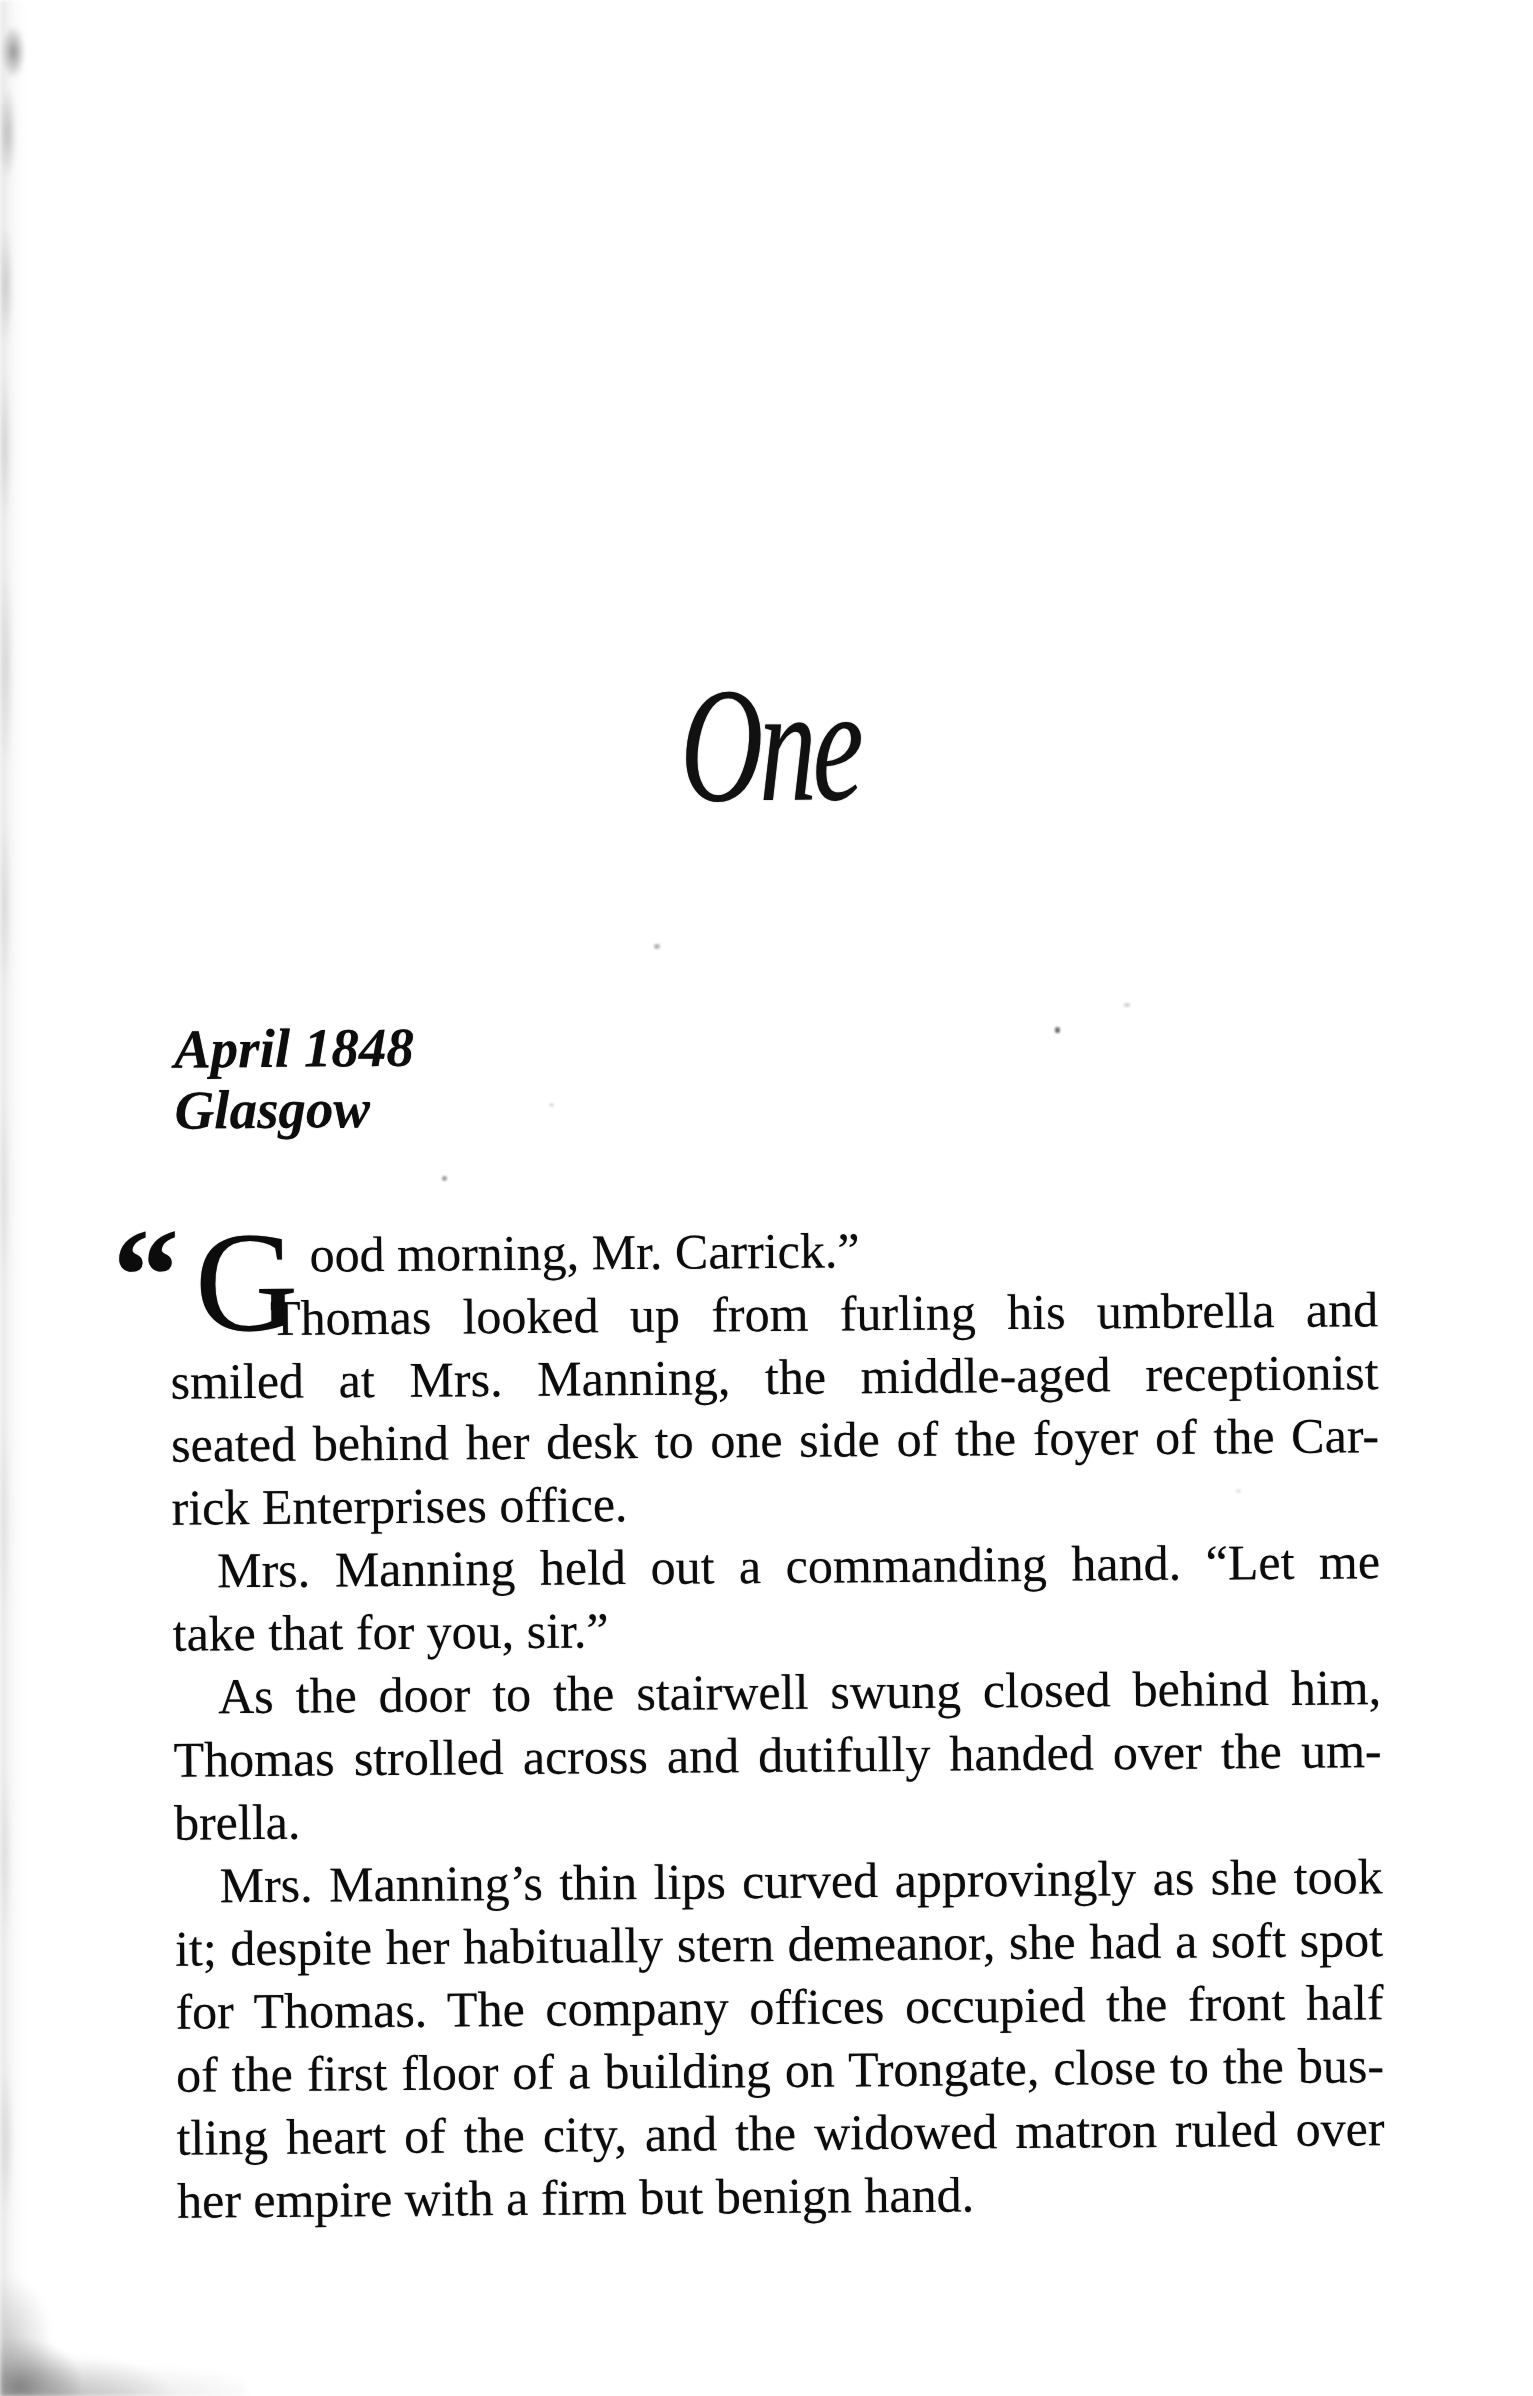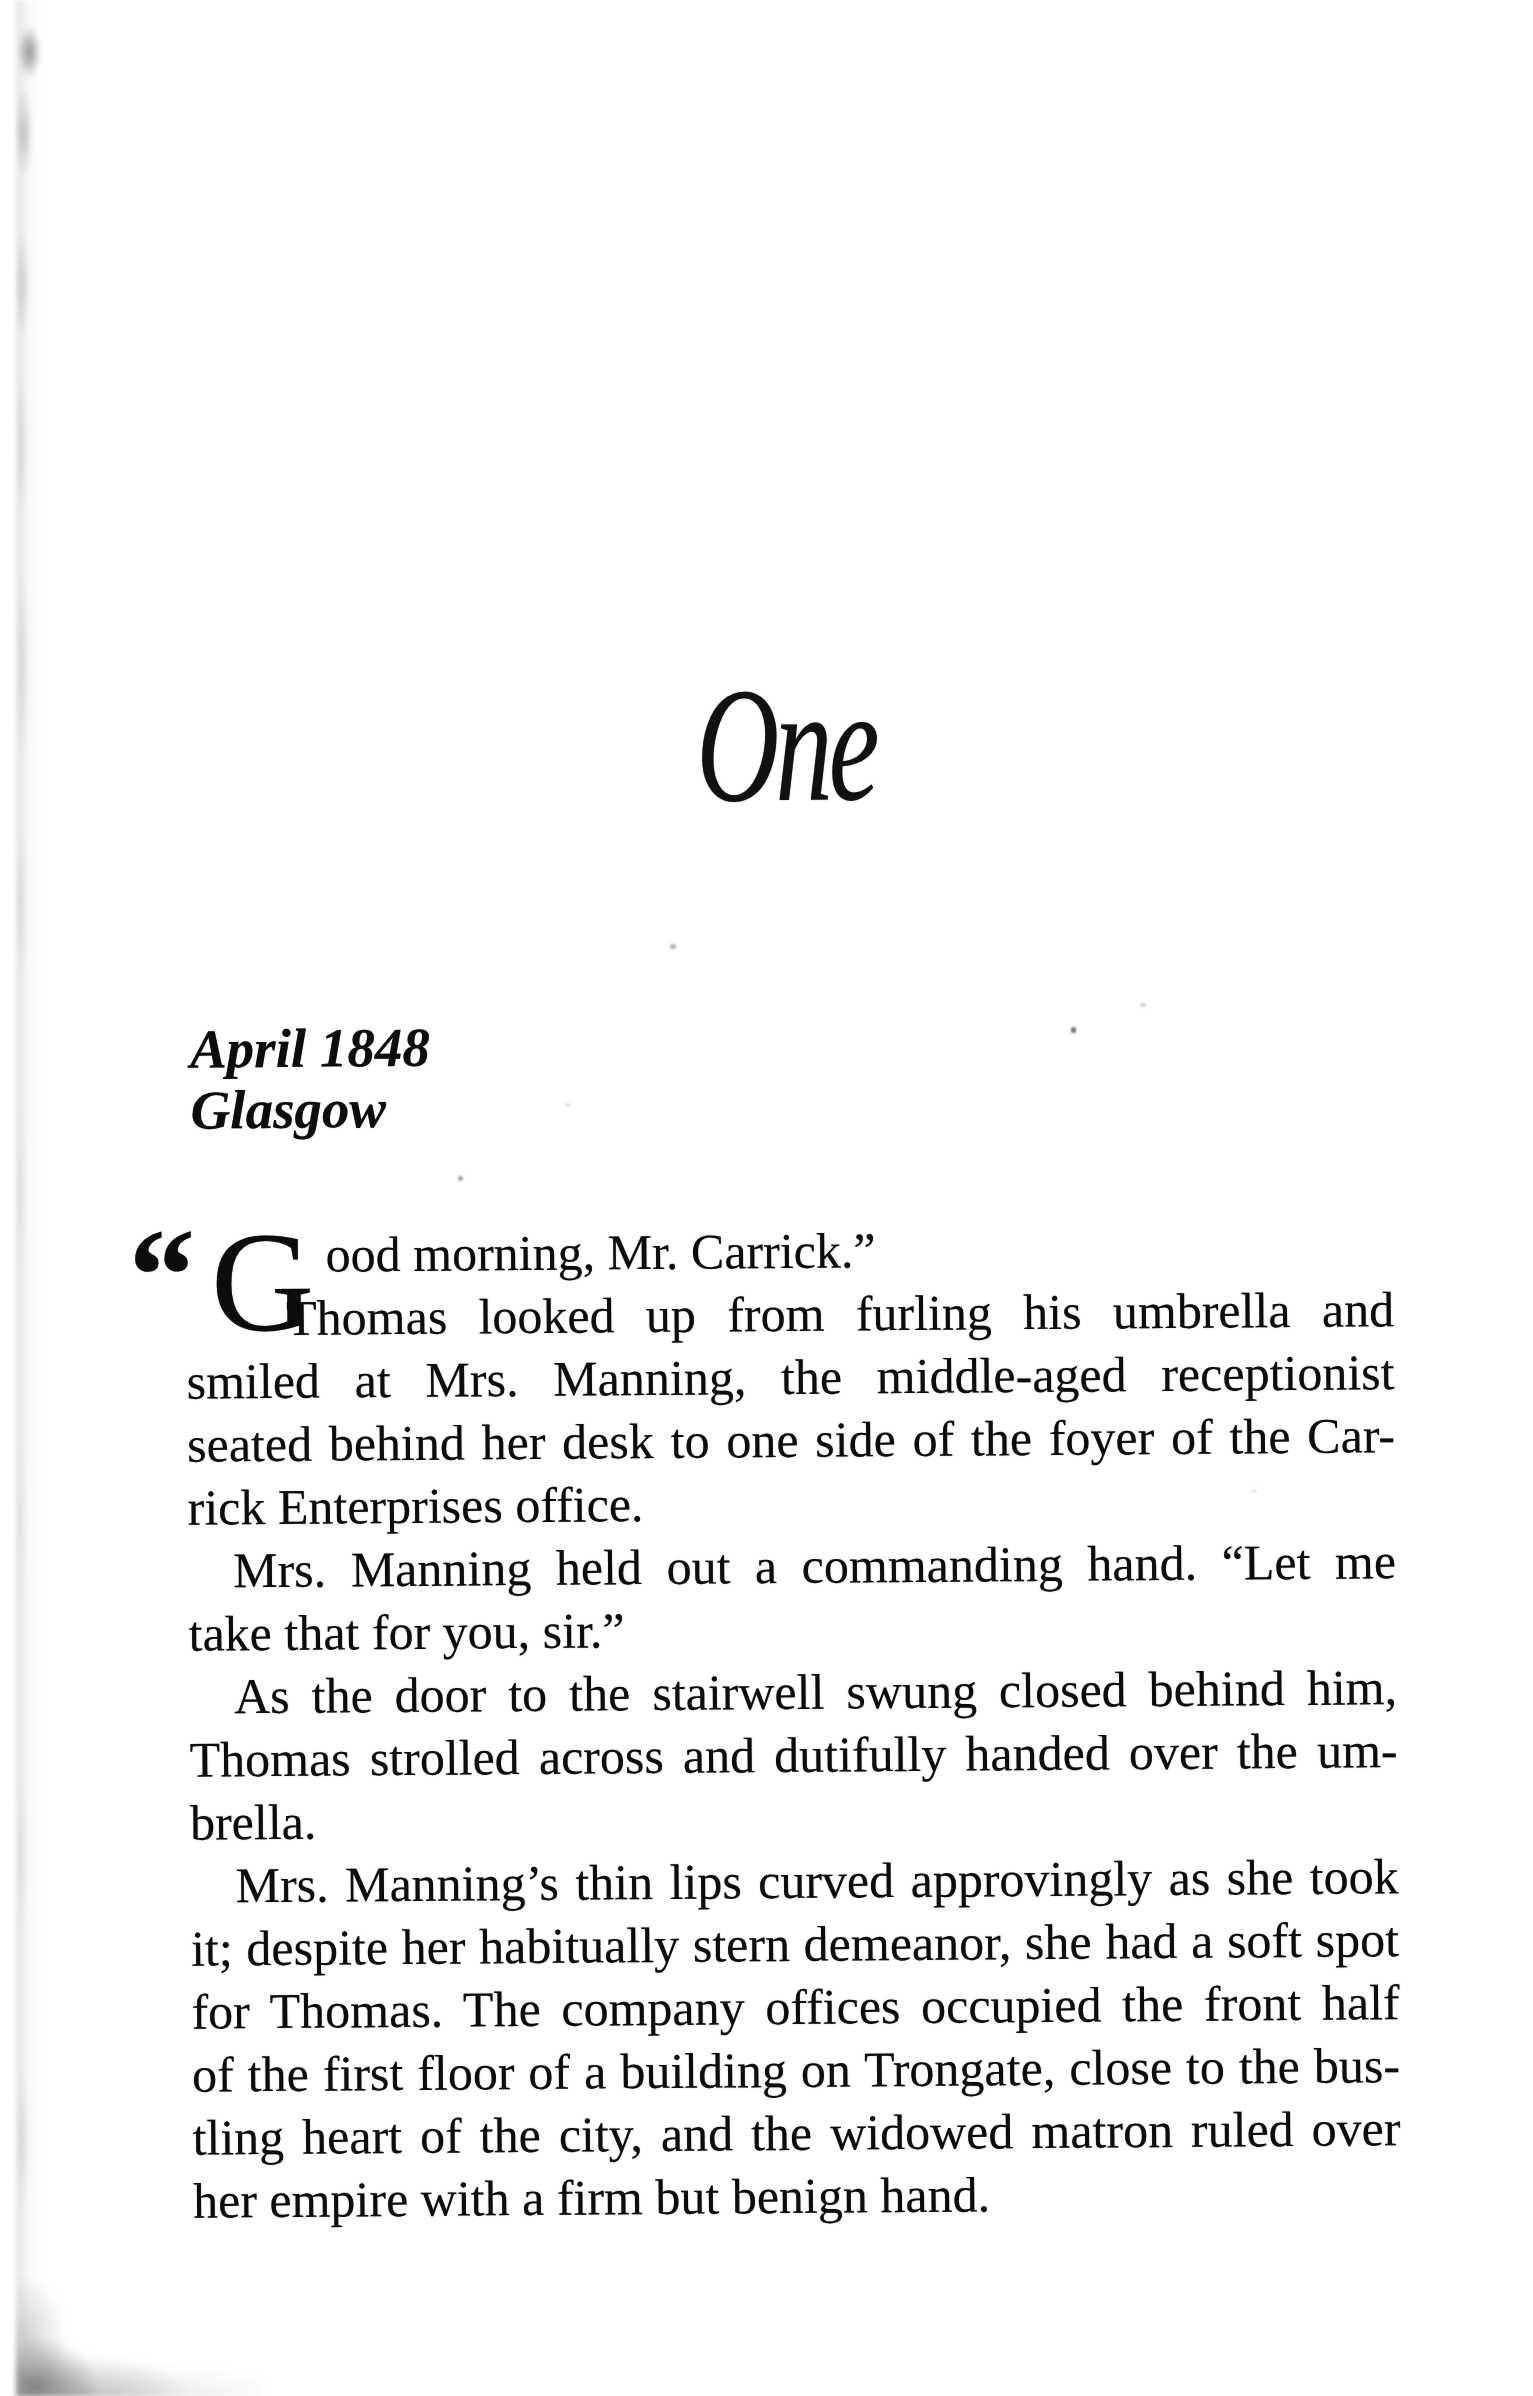--- a/index.html
+++ b/index.html
@@ -7,21 +7,20 @@
     width: 1533px; height: 2397px;
     background: #ffffff;
     overflow: hidden;
   }
   .page {
     position: absolute; inset: 0;
     width: 1423px; height: 2397px;
     background: #ffffff;
     font-family: "Liberation Serif", serif;
     color: #0c0c0c;
-    margin-left: 16px;
   }
   
   .scan-edge {
     position: absolute; left: 0; top: 0; width: 32px; height: 2397px;
     background:
       radial-gradient(17px 38px at 13.3px 52px,  rgba(115,115,115,.75), rgba(115,115,115,0) 70%),
       radial-gradient(13.3px 67px at 7.6px 133px,  rgba(150,150,150,.55), rgba(150,150,150,0) 70%),
       radial-gradient(11.4px 86px at 5.7px 285px,  rgba(160,160,160,.45), rgba(160,160,160,0) 70%),
       radial-gradient(9.5px 114px at 4.8px 447px, rgba(170,170,170,.40), rgba(170,170,170,0) 70%),
       radial-gradient(11.4px 152px at 5.7px 666px, rgba(175,175,175,.38), rgba(175,175,175,0) 70%),

